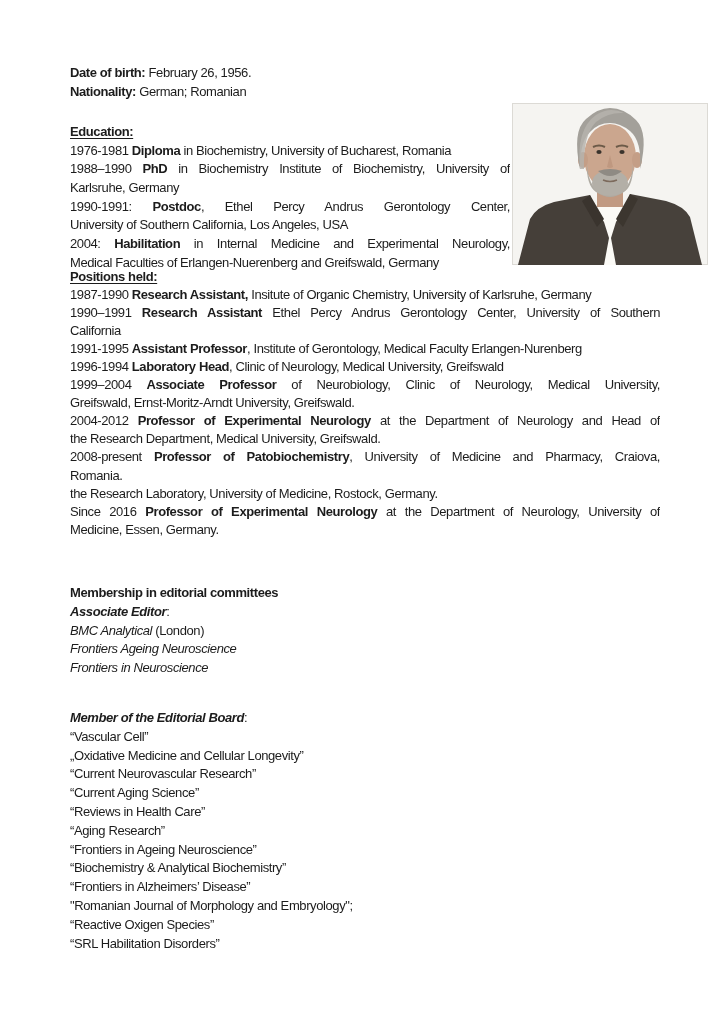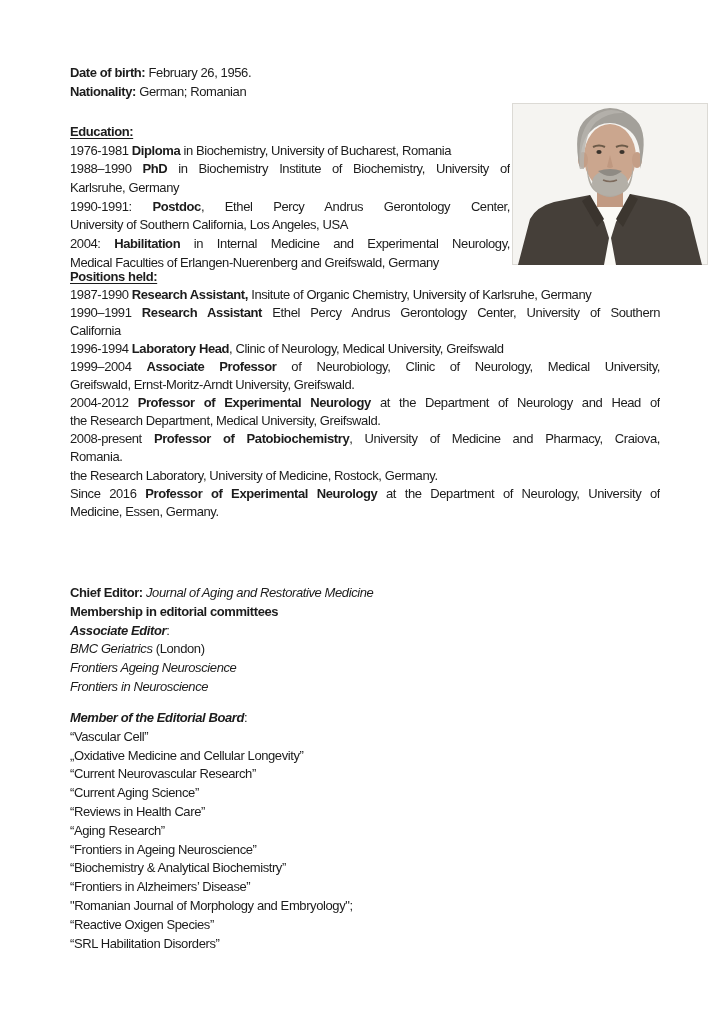--- a/index.html
+++ b/index.html
@@ -96,37 +96,37 @@
       <path d="M78 92 L92 116 L85 124 L70 98 Z" fill="#3a342e"></path>
       <path d="M118 91 L104 116 L111 124 L126 96 Z" fill="#3c362f"></path>
     </svg>
   </div>
 
   <section class="positions">
       <div class="line"><span class="b u">Positions held:</span></div>
       <div class="line"><span>1987-1990 </span><span class="b">Research Assistant,</span><span> Insitute of Organic Chemistry, University of Karlsruhe, Germany</span></div>
       <div class="line j"><span>1990–1991 </span><span class="b">Research Assistant</span><span> Ethel Percy Andrus Gerontology Center, University of Southern</span></div>
       <div class="line"><span>California</span></div>
+      <div class="line"><span>1991-1995 </span><span class="b">Assistant Professor</span><span>, Institute of Gerontology, Medical Faculty Erlangen-Nurenberg</span></div>
       <div class="line"><span>1996-1994 </span><span class="b">Laboratory Head</span><span>, Clinic of Neurology, Medical University, Greifswald</span></div>
       <div class="line j"><span>1999–2004 </span><span class="b">Associate Professor</span><span> of Neurobiology, Clinic of Neurology, Medical University,</span></div>
       <div class="line"><span>Greifswald, Ernst-Moritz-Arndt University, Greifswald.</span></div>
       <div class="line j"><span>2004-2012 </span><span class="b">Professor of Experimental Neurology</span><span> at the Department of Neurology and Head of</span></div>
       <div class="line"><span>the Research Department, Medical University, Greifswald.</span></div>
       <div class="line j"><span>2008-present </span><span class="b">Professor of Patobiochemistry</span><span>, University of Medicine and Pharmacy, Craiova,</span></div>
       <div class="line"><span>Romania.</span></div>
       <div class="line"><span>the Research Laboratory, University of Medicine, Rostock, Germany.</span></div>
       <div class="line j"><span>Since 2016 </span><span class="b">Professor of Experimental Neurology</span><span> at the Department of Neurology, University of</span></div>
       <div class="line"><span>Medicine, Essen, Germany.</span></div>
     </section>
 
   <section class="editorial">
-      <div class="line"><span class="b">Chief Editor:</span><span> </span><span class="i">Journal of Aging and Restorative Medicine</span></div>
       <div class="line"><span class="b">Membership in editorial committees</span></div>
       <div class="line"><span class="b i">Associate Editor</span><span>:</span></div>
-      <div class="line"><span class="i">BMC Geriatrics</span><span> (London)</span></div>
+      <div class="line"><span class="i">BMC Analytical</span><span> (London)</span></div>
       <div class="line"><span class="i">Frontiers Ageing Neuroscience</span></div>
       <div class="line"><span class="i">Frontiers in Neuroscience</span></div>
     </section>
 
   <section class="board">
       <div class="line"><span class="b i">Member of the Editorial Board</span><span>:</span></div>
       <div class="line"><span>“Vascular Cell”</span></div>
       <div class="line"><span>„Oxidative Medicine and Cellular Longevity”</span></div>
       <div class="line"><span>“Current Neurovascular Research”</span></div>
       <div class="line"><span>“Current Aging Science”</span></div>

